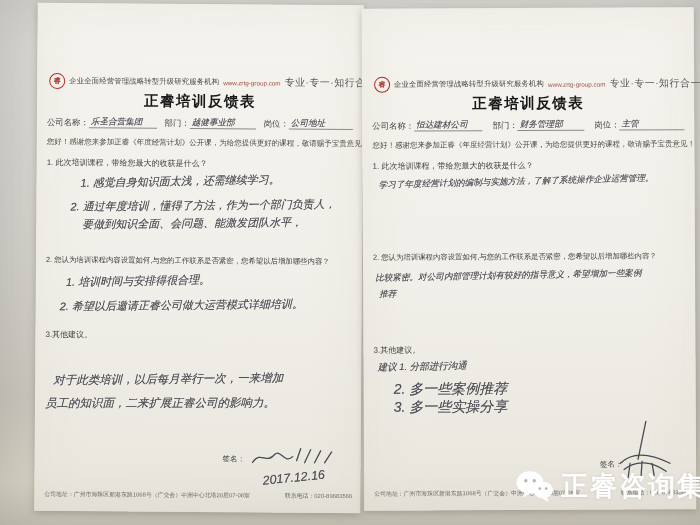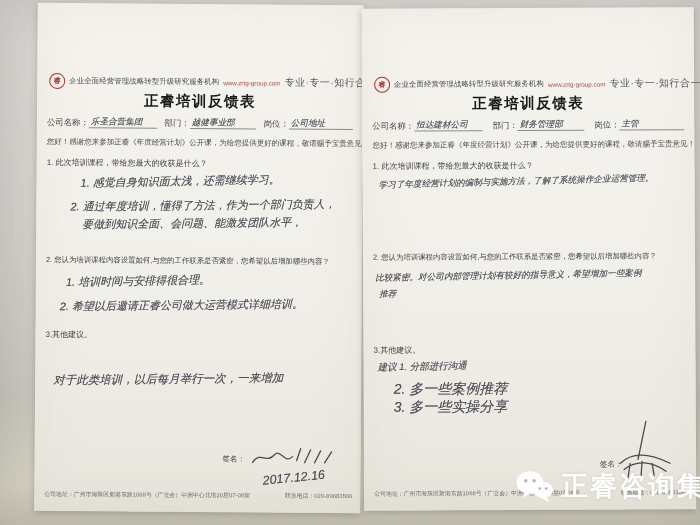--- a/index.html
+++ b/index.html
@@ -80,20 +80,21 @@
     <div class="abs hw hw-big" style="top:212px;left:46px;transform:rotate(-1deg);">要做到知识全面、会问题、能激发团队水平，</div>
 
     <div class="abs question" style="top:252px;font-size:7.4px;">2. 您认为培训课程内容设置如何,与您的工作联系是否紧密，您希望以后增加哪些内容？</div>
 
     <div class="abs hw hw-big" style="top:270px;left:30px;transform:rotate(-1.5deg);">1. 培训时间与安排得很合理。</div>
     <div class="abs hw hw-big" style="top:294px;left:24px;transform:rotate(-1deg);">2. 希望以后邀请正睿公司做大运营模式详细培训。</div>
 
     <div class="abs question" style="top:326px;">3.其他建议。</div>
 
     <div class="abs hw hw-big" style="top:368px;left:18px;font-size:11.5px;transform:rotate(-1deg);">对于此类培训，以后每月举行一次，一来增加</div>
+    <div class="abs hw hw-big" style="top:392px;left:10px;font-size:11.5px;transform:rotate(-.5deg);">员工的知识面，二来扩展正睿公司的影响力。</div>
 
     <div class="abs sig-label" style="top:450px;left:188px;">签名：</div>
     <svg class="abs" style="top:440px;left:212px;" width="90" height="28">
       <path class="scribble" d="M6 18 C14 6,20 20,28 10 C34 4,38 20,46 12 M50 16 L54 4 M58 18 L64 5 M68 18 L74 6 M78 18 L85 7"></path>
     </svg>
     <div class="abs hw" style="top:466px;left:228px;font-size:12.5px;transform:rotate(-6deg);">2017.12.16</div>
 
     <div class="abs pfooter" style="bottom:12px;">
       <span>公司地址：广州市海珠区新港东路1068号（广交会）中洲中心北塔20层07-08室</span>
       <span>联系电话：020-89683566</span>

